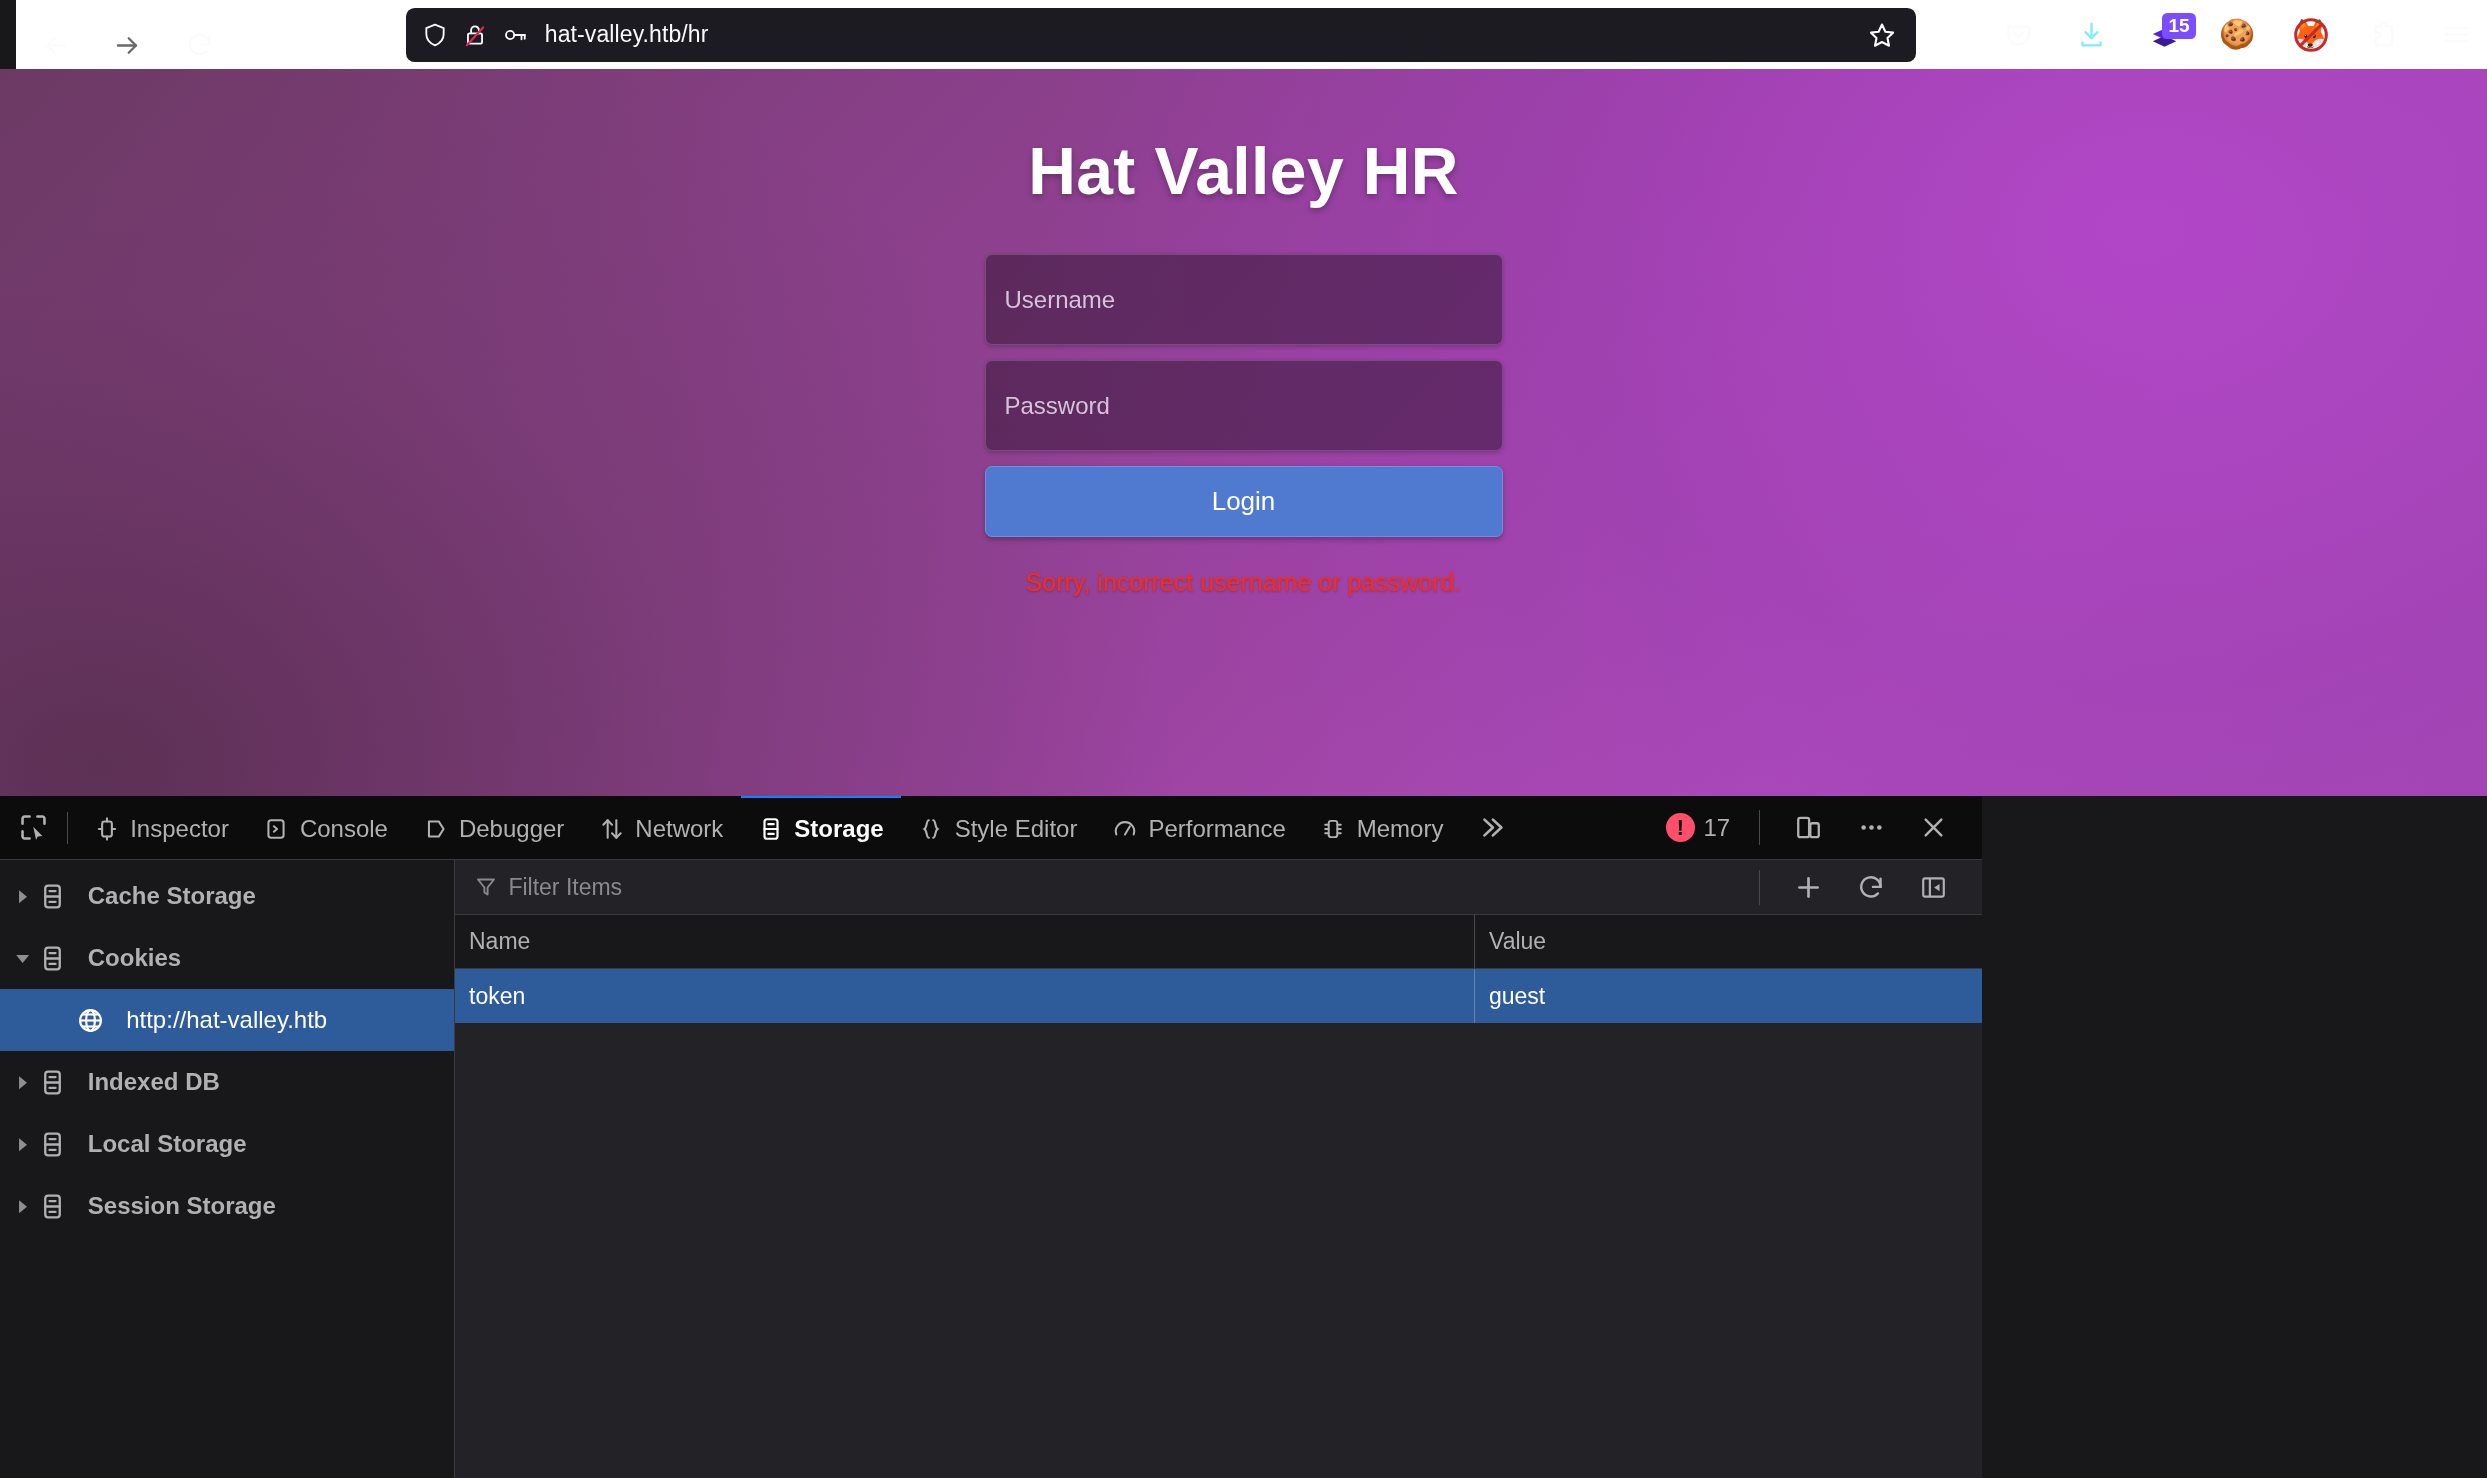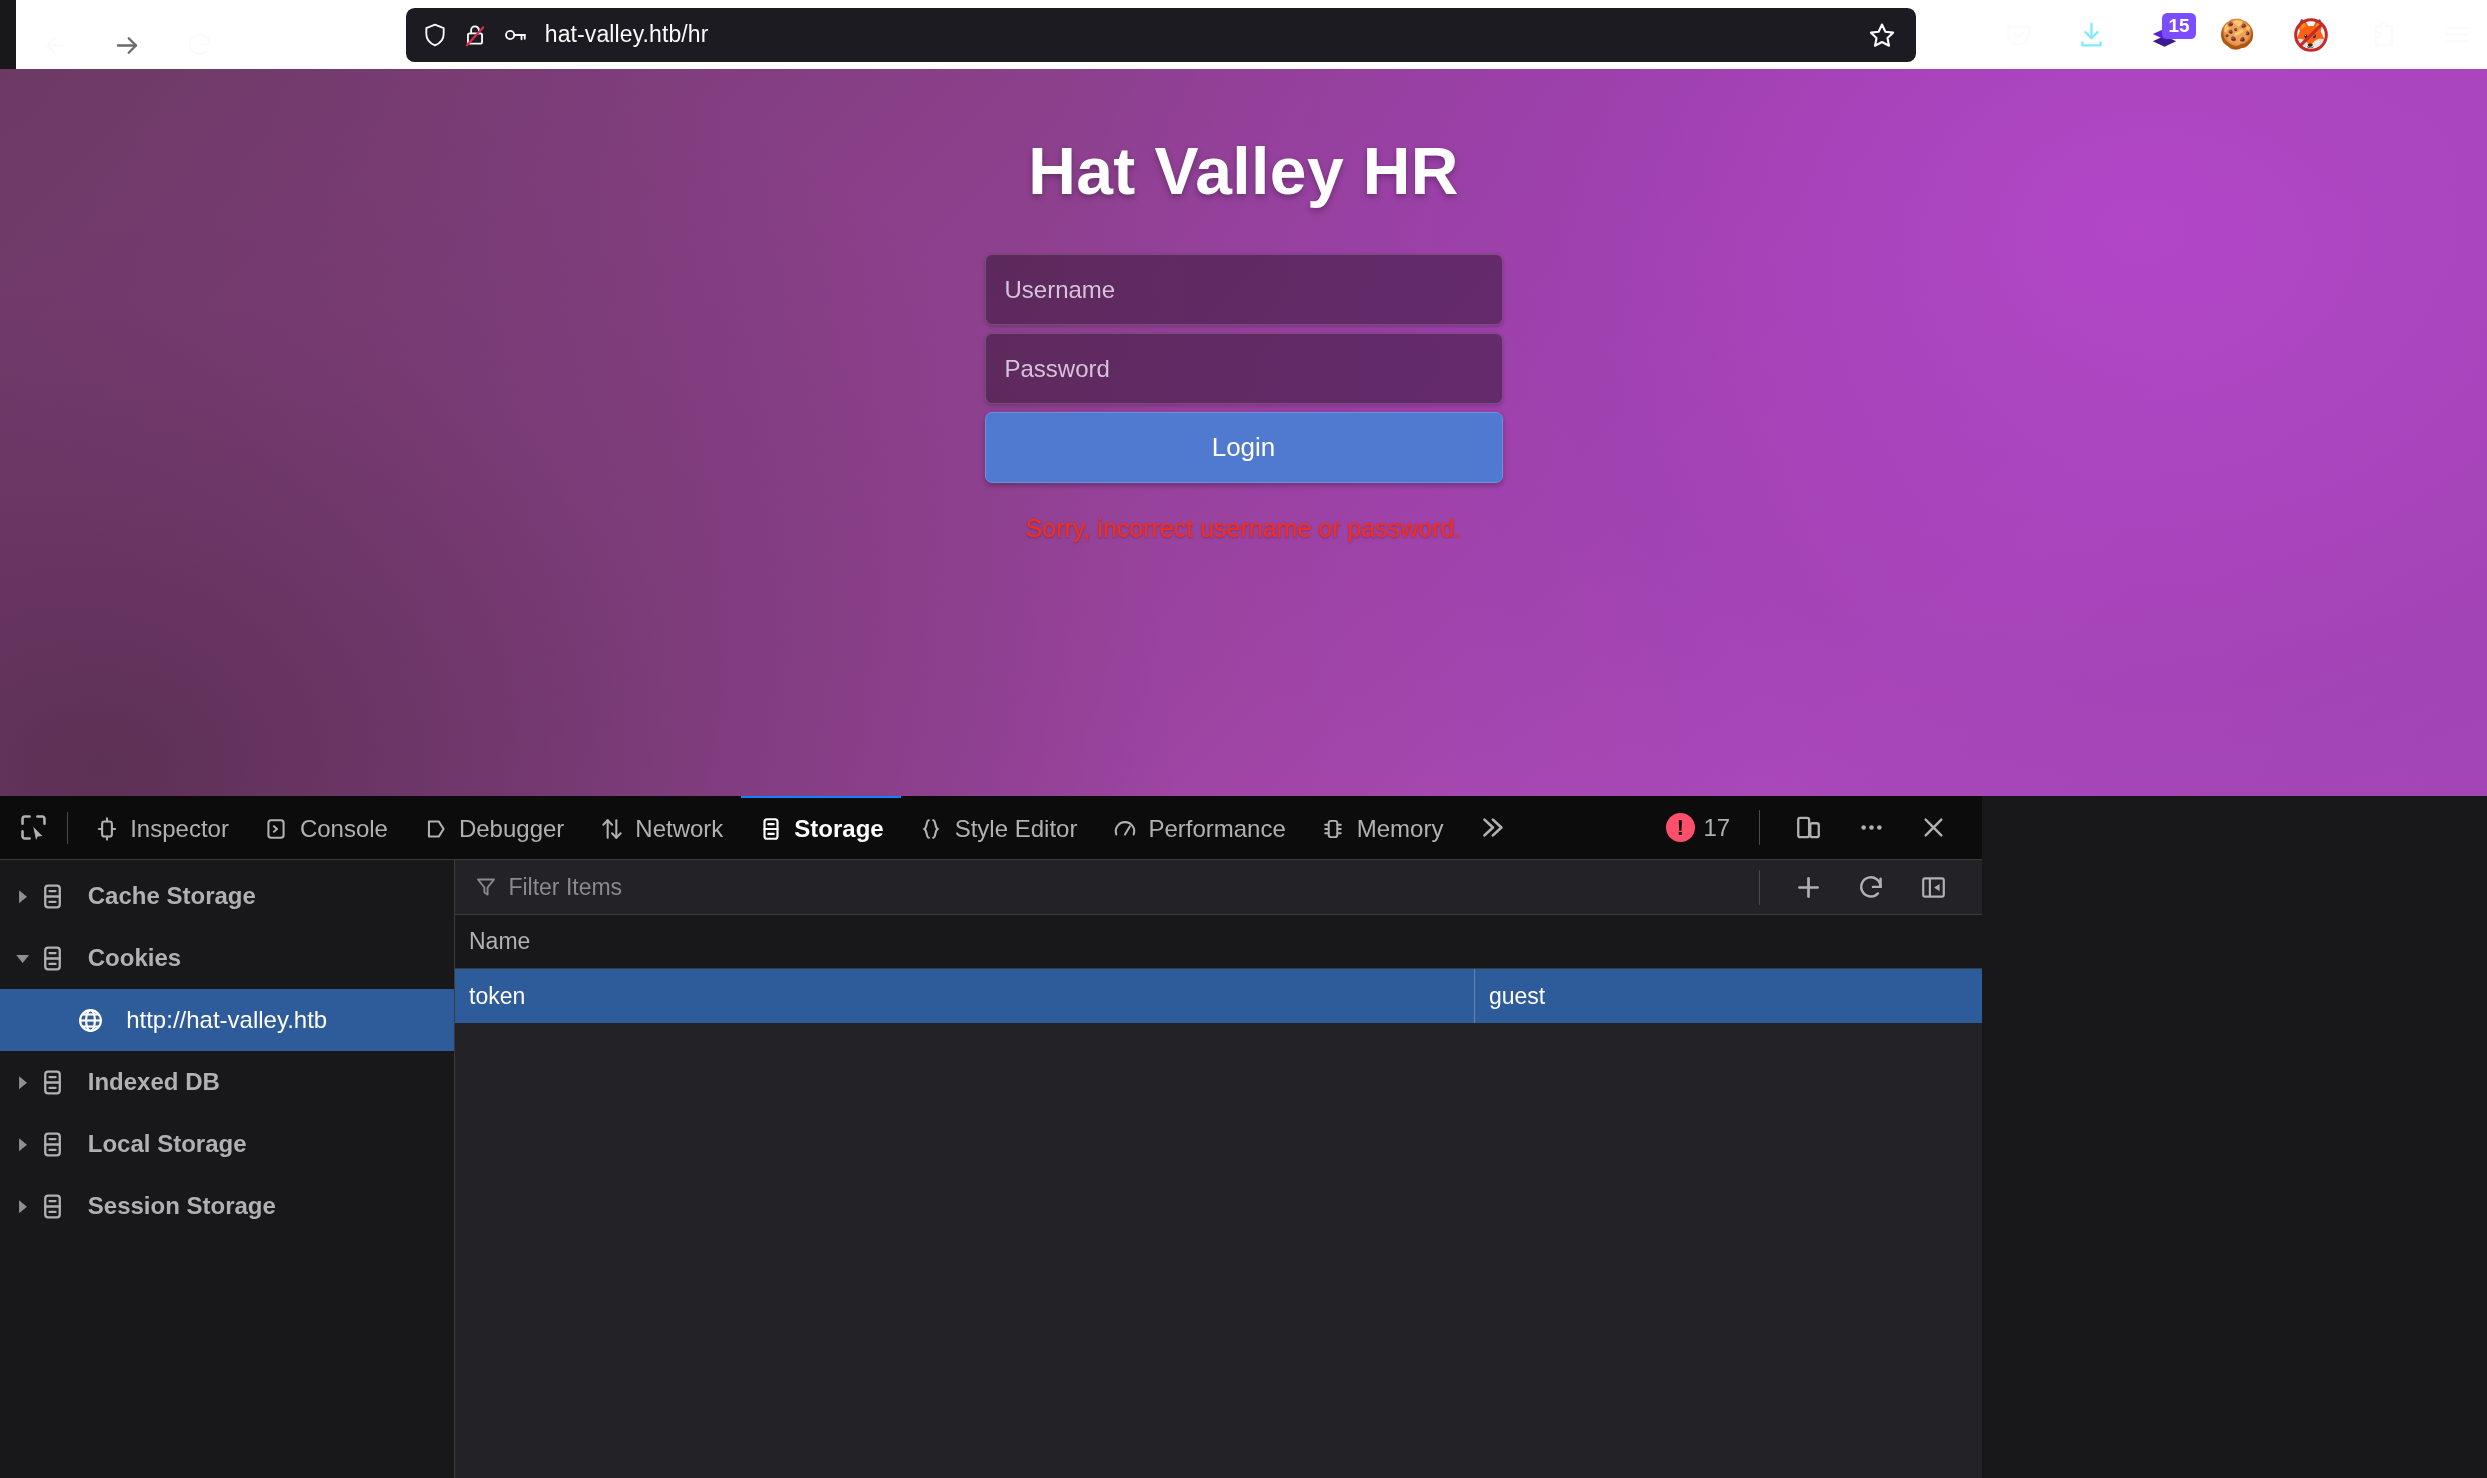--- a/index.html
+++ b/index.html
@@ -92,29 +92,29 @@
   .site-title {
     color: #ffffff;
     font-size: 66px;
     font-weight: bold;
     letter-spacing: 0.4px;
     text-shadow: 0 2.6px 6px rgba(0,0,0,0.28);
     margin-bottom: 45px;
   }
   .field {
     display: block;
-    width: 518px; height: 71px;
+    width: 518px; height: 91px;
     background: rgba(48,22,48,0.52);
     border: 0.9px solid rgba(255,255,255,0.16);
     border-radius: 7px;
     color: #ffffff;
     font-size: 24px;
     font-family: "Liberation Sans", sans-serif;
     padding: 0 19px;
-    margin-bottom: 8px;
+    margin-bottom: 15px;
     box-shadow: 0 1.7px 4.3px rgba(0,0,0,0.2);
     outline: none;
   }
   .field::placeholder { color: #d6c3d9; opacity: 1; }
   .login-btn {
     display: block;
     width: 518px; height: 71px;
     background: #5079d0;
     border: 0.9px solid #6c91dd;
     border-radius: 7px;
@@ -639,20 +639,21 @@
               <rect x="3.5" y="4.5" width="17" height="15" rx="1.6"></rect>
               <line x1="9" y1="4.5" x2="9" y2="19.5"></line>
               <polygon points="17,9 17,15 12.5,12" fill="#b1b1b3" stroke="none"></polygon>
             </svg>
           </div>
         </div>
       </div>
 
       <div class="tbl-head">
         <div class="th name">Name</div>
+        <div class="th value">Value</div>
       </div>
 
       <div class="tbl-row selected">
         <div class="td name">token</div>
         <div class="td value">guest</div>
       </div>
 
       <div class="tbl-fill"></div>
     </div>
   </div>

